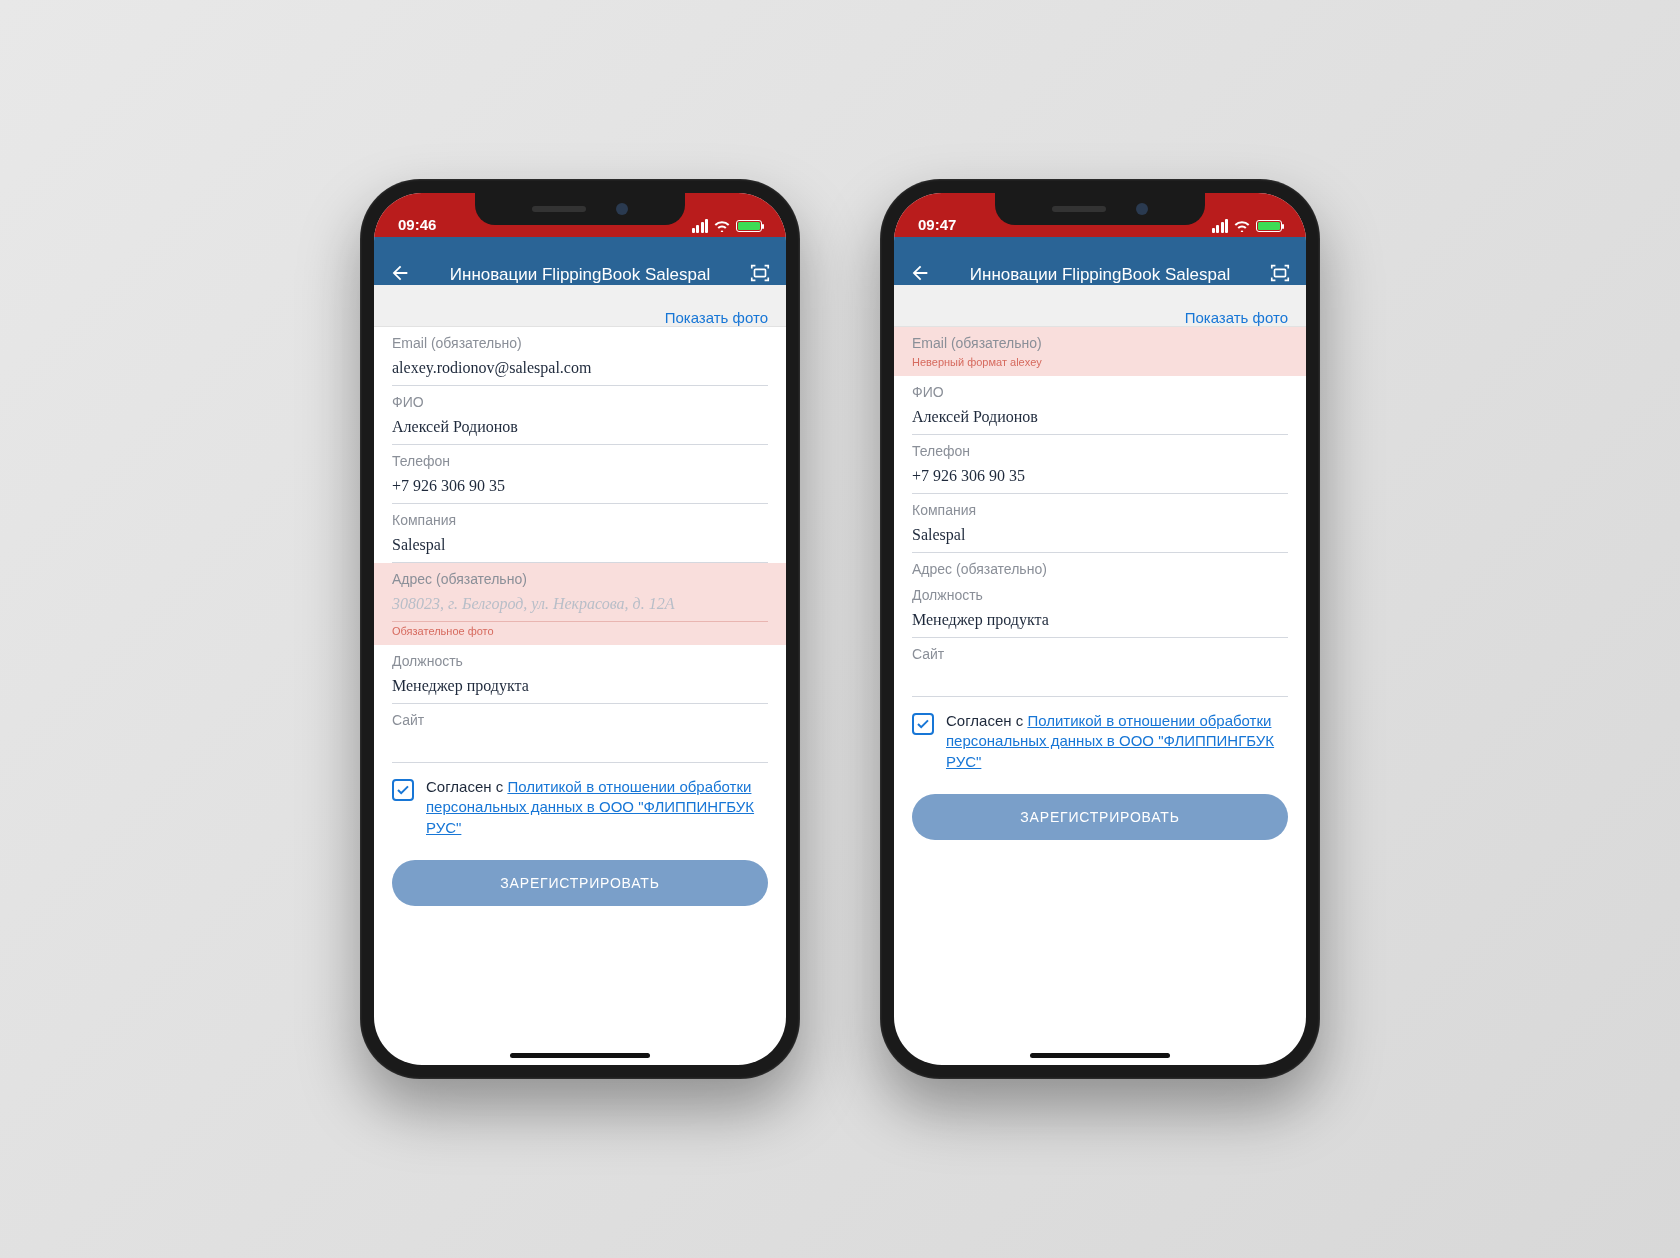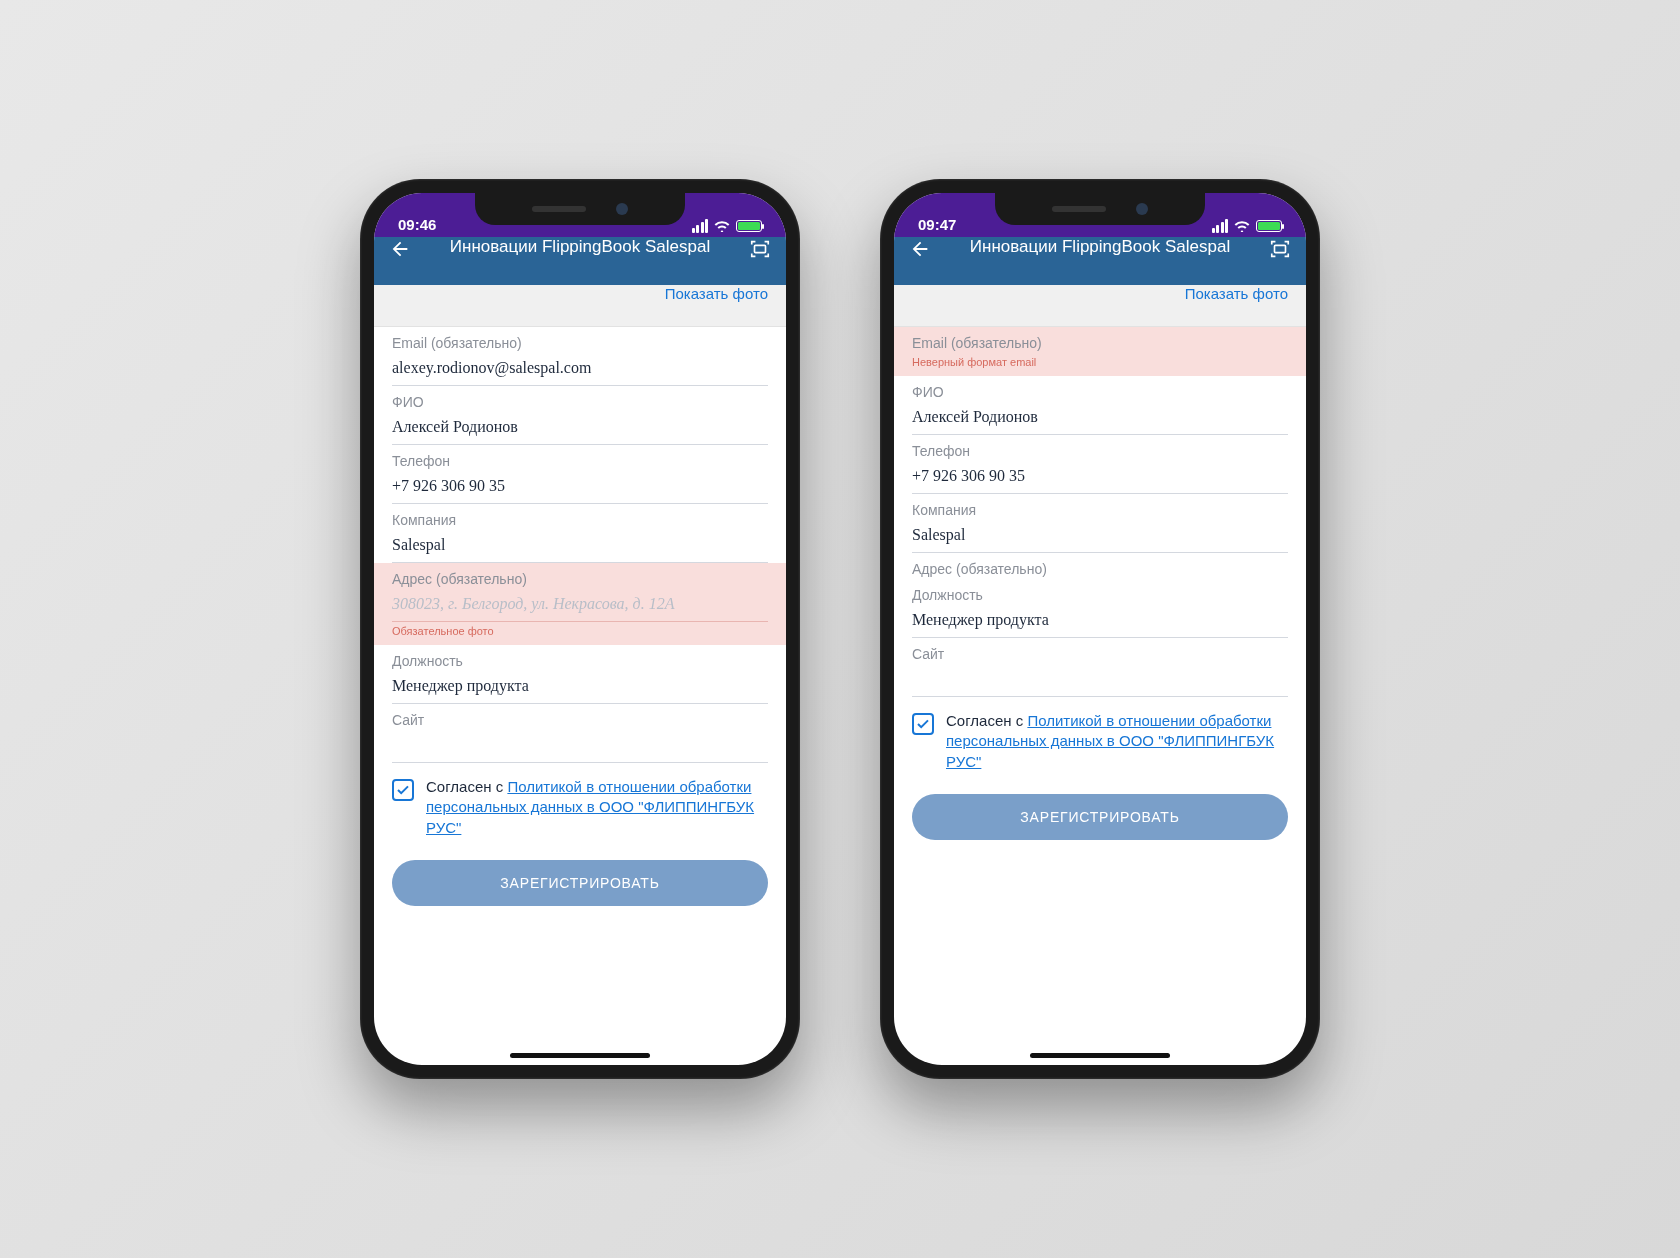--- a/index.html
+++ b/index.html
@@ -48,21 +48,21 @@
     justify-content: center;
     align-items: center;
     gap: 30px;
   }
   .speaker { width: 54px; height: 6px; background: #333; border-radius: 3px; }
   .camera { width: 12px; height: 12px; background: #2a3a50; border-radius: 50%; }
 
   
   .statusbar {
     height: 44px;
-    background: #4c1d95;
+    background: #b91c1c;
     display: flex;
     align-items: flex-end;
     justify-content: space-between;
     padding: 0 24px 4px;
     color: #fff;
     font-size: 15px;
     font-weight: 600;
     gap: 10px;
   }
   .status-right { display: flex; align-items: center; gap: 6px; }
@@ -78,34 +78,34 @@
     position: relative; display:flex; align-items:center; padding:1px;
   }
   .battery::after { content:""; position:absolute; right:-3px; top:3px; width:2px; height:5px; background:#fff; border-radius:1px; }
   .battery-fill { background:#3ddc55; height:100%; width:100%; border-radius:1.5px; }
 
   
   .navhead {
     height: 48px;
     background: #2a6496;
     display: flex;
-    align-items: flex-start;
+    align-items: flex-end;
     padding: 0 14px;
     color: #fff;
     gap: 10px;
   }
   .back-arrow { width:24px; height:24px; display:flex; align-items:center; justify-content:center; cursor:pointer; }
   .nav-title { flex:1; font-size: 17px; font-weight: 500; text-align:center; }
   .scan-icon { width:24px; height:24px; display:flex; align-items:center; justify-content:center; cursor:pointer; }
 
   
   .subbar {
     height: 42px;
     background: #f0f0f0;
-    display:flex; align-items:flex-start; justify-content:flex-end;
+    display:flex; align-items:flex-end; justify-content:flex-end;
     padding: 0 18px;
     border-bottom: 1px solid #e2e2e2;
   }
   .subbar-link { color:#1776d6; font-size:15px; cursor:pointer; }
 
   
   .content { flex:1; overflow:auto; }
   .field { padding: 8px 18px 0 18px; }
   .field-label { font-size: 14px; color: #8a8f98; margin-bottom: 2px; display:block; }
   .field-input {
@@ -281,21 +281,21 @@
       </span>
     </div>
 
     <div class="subbar">
       <span class="subbar-link">Показать фото</span>
     </div>
 
     <div class="content">
       <div class="field error">
         <span class="field-label">Email (обязательно)</span>
-        <span class="err-msg">Неверный формат email</span>
+        <span class="err-msg">Неверный формат alexey</span>
       </div>
       <div class="field">
         <span class="field-label">ФИО</span>
         <input class="field-input" value="Алексей Родионов" style="">
       </div>
       <div class="field">
         <span class="field-label">Телефон</span>
         <input class="field-input" value="+7 926 306 90 35" style="">
       </div>
       <div class="field">

